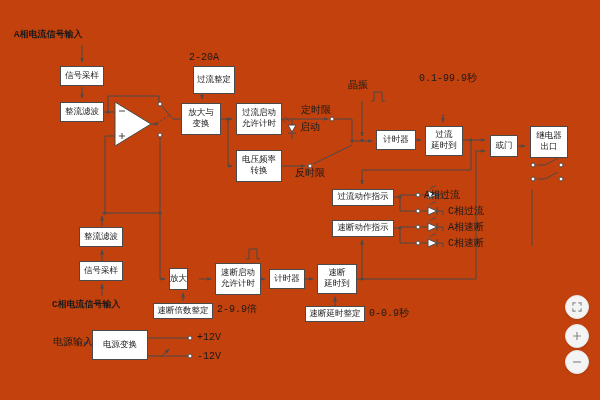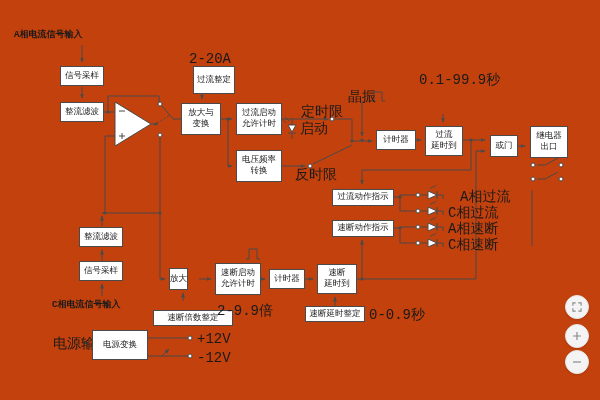--- a/index.html
+++ b/index.html
@@ -2,21 +2,21 @@
 <html><head>
 <meta charset="utf-8">
 <style>
   html,body{margin:0;padding:0;background:#fff;}
   #stage{position:relative;width:600px;height:400px;background:#c2410c;overflow:hidden;
          font-family:Liberation Mono, monospace;color:#1a1a1a;}
   #wires{position:absolute;left:0;top:0;}
   .bx{position:absolute;box-sizing:border-box;border:1px solid #4a4a4a;background:#fff;
       display:flex;align-items:center;justify-content:center;text-align:center;
       font-size:8.5px;line-height:1.25;white-space:pre-line;color:#1a1a1a;}
-  .lb{position:absolute;font-size:14px;line-height:1.1;white-space:nowrap;color:#1a1a1a;}
+  .lb{position:absolute;font-size:10px;line-height:1.1;white-space:nowrap;color:#1a1a1a;}
   .lb.big{font-size:9px;font-weight:700;}
   .fab{position:absolute;width:22px;height:22px;border-radius:50%;background:#f4f4f4;
        border:1px solid #e6e6e6;box-shadow:0 1px 2px rgba(0,0,0,.10);
        display:flex;align-items:center;justify-content:center;cursor:pointer;}
 </style>
 </head>
 <body>
 
 <div id="stage">
 
@@ -197,46 +197,46 @@
   <div class="bx" style="left:181px;top:103px;width:40px;height:32px">放大与
 变换</div>
   <div class="bx" style="left:236px;top:103px;width:46px;height:32px">过流启动
 允许计时</div>
   <div class="bx" style="left:236px;top:150px;width:46px;height:32px">电压频率
 转换</div>
   <div class="lb" style="left:301px;top:105px">定时限</div>
   <div class="lb" style="left:300px;top:122px">启动</div>
   <div class="lb" style="left:295px;top:168px">反时限</div>
 
-  <div class="lb" style="left:348px;top:90px">晶振</div>
+  <div class="lb" style="left:348px;top:80px">晶振</div>
   <div class="lb" style="left:419px;top:73px">0.1-99.9秒</div>
   <div class="bx" style="left:376px;top:130px;width:40px;height:20px">计时器</div>
   <div class="bx" style="left:425px;top:126px;width:38px;height:30px">过流
 延时到</div>
   <div class="bx" style="left:490px;top:135px;width:28px;height:22px">或门</div>
   <div class="bx" style="left:530px;top:126px;width:38px;height:32px">继电器
 出口</div>
 
   <div class="bx" style="left:332px;top:189px;width:62px;height:17px">过流动作指示</div>
   <div class="bx" style="left:332px;top:220px;width:62px;height:17px">速断动作指示</div>
-  <div class="lb" style="left:460px;top:190px">A相过流</div>
+  <div class="lb" style="left:424px;top:190px">A相过流</div>
   <div class="lb" style="left:448px;top:206px">C相过流</div>
   <div class="lb" style="left:448px;top:222px">A相速断</div>
   <div class="lb" style="left:448px;top:238px">C相速断</div>
 
   <div class="bx" style="left:79px;top:227px;width:44px;height:20px">整流滤波</div>
   <div class="bx" style="left:79px;top:261px;width:44px;height:20px">信号采样</div>
 
   <div class="bx" style="left:169px;top:268px;width:19px;height:22px">放大</div>
   <div class="bx" style="left:215px;top:263px;width:46px;height:32px">速断启动
 允许计时</div>
   <div class="bx" style="left:269px;top:269px;width:36px;height:20px">计时器</div>
   <div class="bx" style="left:317px;top:264px;width:40px;height:30px">速断
 延时到</div>
-  <div class="bx" style="left:153px;top:310px;width:80px;height:16px">速断倍数整定</div>
+  <div class="bx" style="left:153px;top:303px;width:60px;height:16px">速断倍数整定</div>
   <div class="lb" style="left:217px;top:304px">2-9.9倍</div>
   <div class="bx" style="left:305px;top:306px;width:60px;height:16px">速断延时整定</div>
   <div class="lb" style="left:369px;top:308px">0-0.9秒</div>
 
   <div class="bx" style="left:92px;top:330px;width:56px;height:30px">电源变换</div>
   <div class="lb" style="left:197px;top:332px">+12V</div>
   <div class="lb" style="left:197px;top:351px">-12V</div>
 
   <div class="fab" style="left:565px;top:295px">
     <svg width="10" height="10" viewBox="0 0 11 11">

